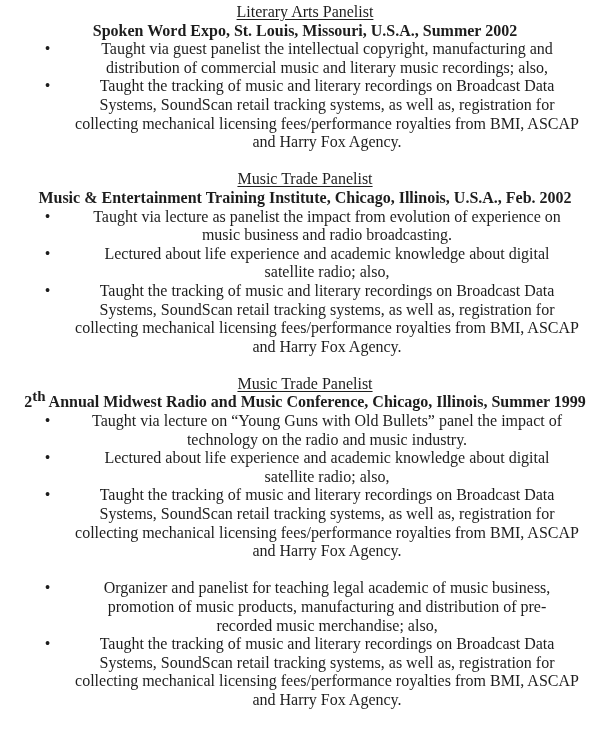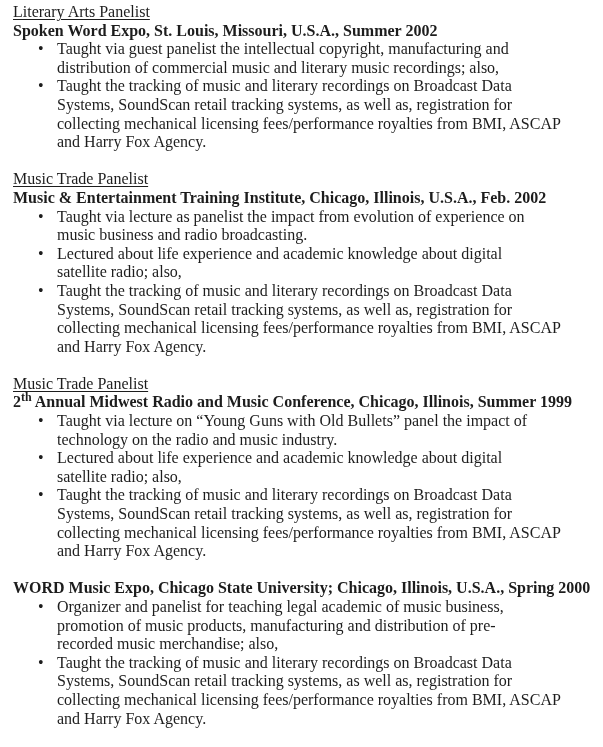--- a/index.html
+++ b/index.html
@@ -1,36 +1,36 @@
 <!DOCTYPE html>
 <html><head>
 <meta charset="utf-8">
 <style>
-  * { margin: 0; padding: 0; box-sizing: border-box; }
+  * { margin: 0; padding: 0; box-sizing: border-box; text-align: center; }
   html, body { background: #ffffff; }
   body {
     width: 603px;
     height: 747px;
     overflow: hidden;
     font-family: "Liberation Serif", "DejaVu Serif", serif;
     font-size: 16px;
     line-height: 18.6px;
     color: #1d1d1d;
     padding: 3px 6px 0 13px;
   }
   .entry { margin-bottom: 18.6px; }
   .heading {
     font-size: 16px;
     font-weight: normal;
     text-decoration: underline;
     text-underline-offset: 2px;
   }
   .subheading { font-weight: bold; }
   .subheading sup {
-    font-size: 12px;
+    font-size: 15px;
     line-height: 0;
     vertical-align: super;
   }
   .bullets { list-style: none; }
   .bullet {
     display: flex;
     margin-left: 25px;
   }
   .bullet .dot {
     flex: 0 0 19px;
@@ -107,21 +107,20 @@
         <span class="dot">•</span>
         <span class="bullet-text">Taught the tracking of music and literary recordings on Broadcast Data
 Systems, SoundScan retail tracking systems, as well as, registration for
 collecting mechanical licensing fees/performance royalties from BMI, ASCAP
 and Harry Fox Agency.</span>
       </li>
     </ul>
   </section>
 
   <section class="entry">
-    <p class="subheading">WORD Music Expo, Chicago State University; Chicago, Illinois, U.S.A., Spring 2000</p>
     <ul class="bullets">
       <li class="bullet">
         <span class="dot">•</span>
         <span class="bullet-text">Organizer and panelist for teaching legal academic of music business,
 promotion of music products, manufacturing and distribution of pre-
 recorded music merchandise; also,</span>
       </li>
       <li class="bullet">
         <span class="dot">•</span>
         <span class="bullet-text">Taught the tracking of music and literary recordings on Broadcast Data

